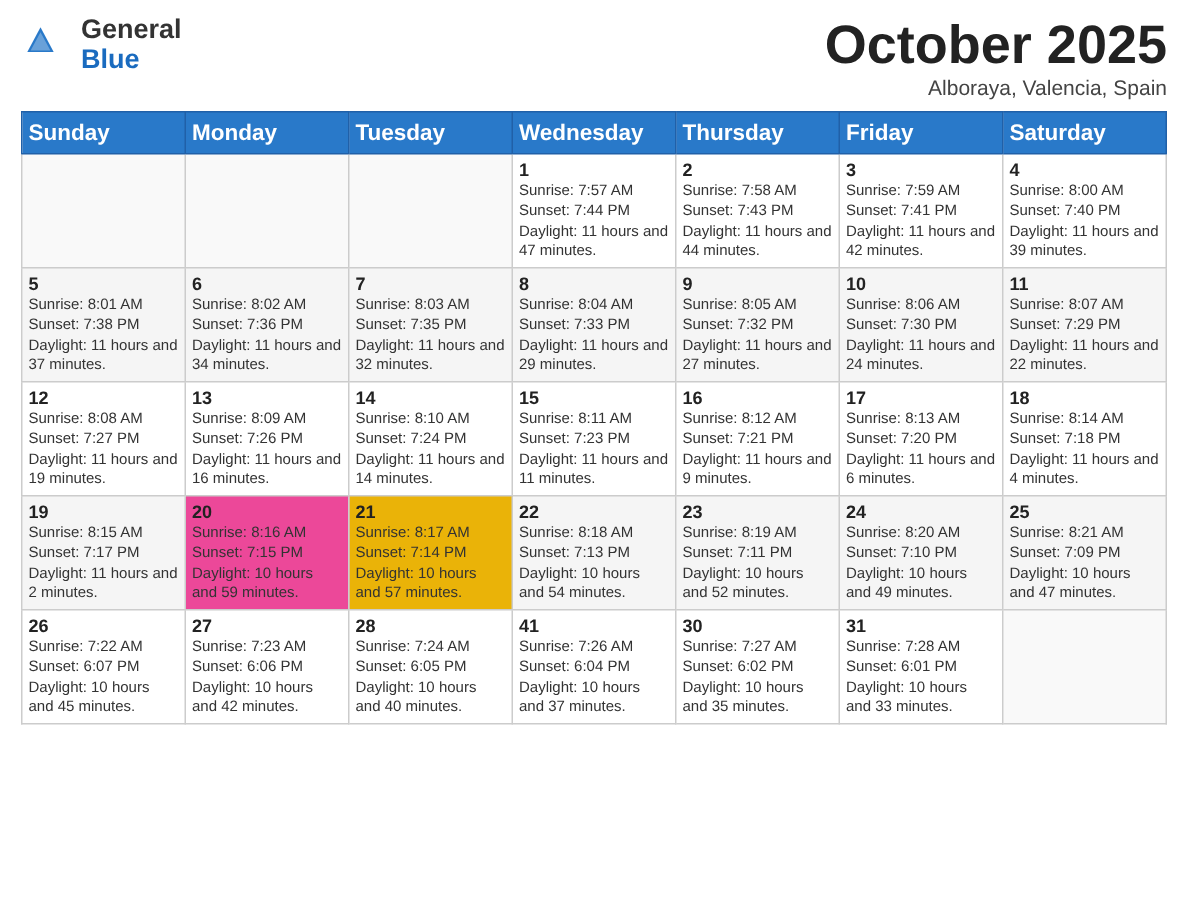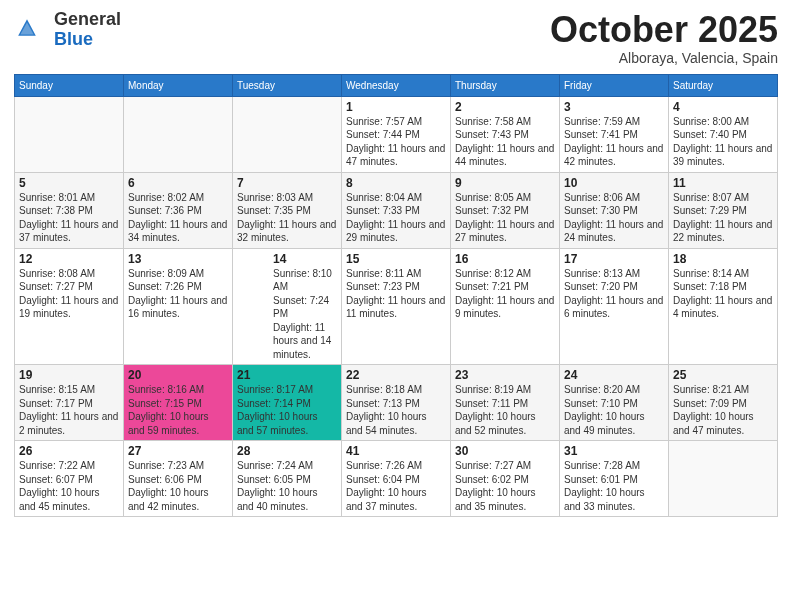--- a/index.html
+++ b/index.html
@@ -57,22 +57,22 @@
       color: #444;
     }
     .calendar {
       width: 100%;
       border-collapse: collapse;
       border: 1px solid #ccc;
     }
     .calendar th {
       background: #2979c9;
       color: #fff;
-      font-size: 10px;
-      font-weight: normal;
+      font-size: 15px;
+      font-weight: bold;
       padding: 5px 4px;
       text-align: left;
       border: 1px solid #2060a8;
     }
     .calendar td {
       vertical-align: top;
       border: 1px solid #ccc;
       padding: 3px 4px;
       width: calc(100% / 7);
       min-height: 80px;
@@ -217,21 +217,21 @@
             <div class="day-info" style="white-space: pre-line;">Sunrise: 8:08 AM
 Sunset: 7:27 PM
 Daylight: 11 hours and 19 minutes.</div>
           </td>
           <td style="background: rgb(255, 255, 255); margin-left: 44px;">
             <span class="day-num">13</span>
             <div class="day-info" style="white-space: pre-line;">Sunrise: 8:09 AM
 Sunset: 7:26 PM
 Daylight: 11 hours and 16 minutes.</div>
           </td>
-          <td style="background: rgb(255, 255, 255); padding-left: 40px;">
+          <td style="background: rgb(255, 255, 255);">
             <span class="day-num">14</span>
             <div class="day-info" style="white-space: pre-line;">Sunrise: 8:10 AM
 Sunset: 7:24 PM
 Daylight: 11 hours and 14 minutes.</div>
           </td>
           <td style="background: rgb(255, 255, 255);">
             <span class="day-num">15</span>
             <div class="day-info" style="white-space: pre-line;">Sunrise: 8:11 AM
 Sunset: 7:23 PM
 Daylight: 11 hours and 11 minutes.</div>
@@ -261,21 +261,21 @@
             <div class="day-info" style="white-space: pre-line;">Sunrise: 8:15 AM
 Sunset: 7:17 PM
 Daylight: 11 hours and 2 minutes.</div>
           </td>
           <td style="background: #ec4899;">
             <span class="day-num">20</span>
             <div class="day-info" style="white-space: pre-line;">Sunrise: 8:16 AM
 Sunset: 7:15 PM
 Daylight: 10 hours and 59 minutes.</div>
           </td>
-          <td style="background: #14b8a6;">
+          <td style="background: #eab308;">
             <span class="day-num">21</span>
             <div class="day-info" style="white-space: pre-line;">Sunrise: 8:17 AM
 Sunset: 7:14 PM
 Daylight: 10 hours and 57 minutes.</div>
           </td>
           <td style="background: rgb(245, 245, 245);">
             <span class="day-num">22</span>
             <div class="day-info" style="white-space: pre-line;">Sunrise: 8:18 AM
 Sunset: 7:13 PM
 Daylight: 10 hours and 54 minutes.</div>

